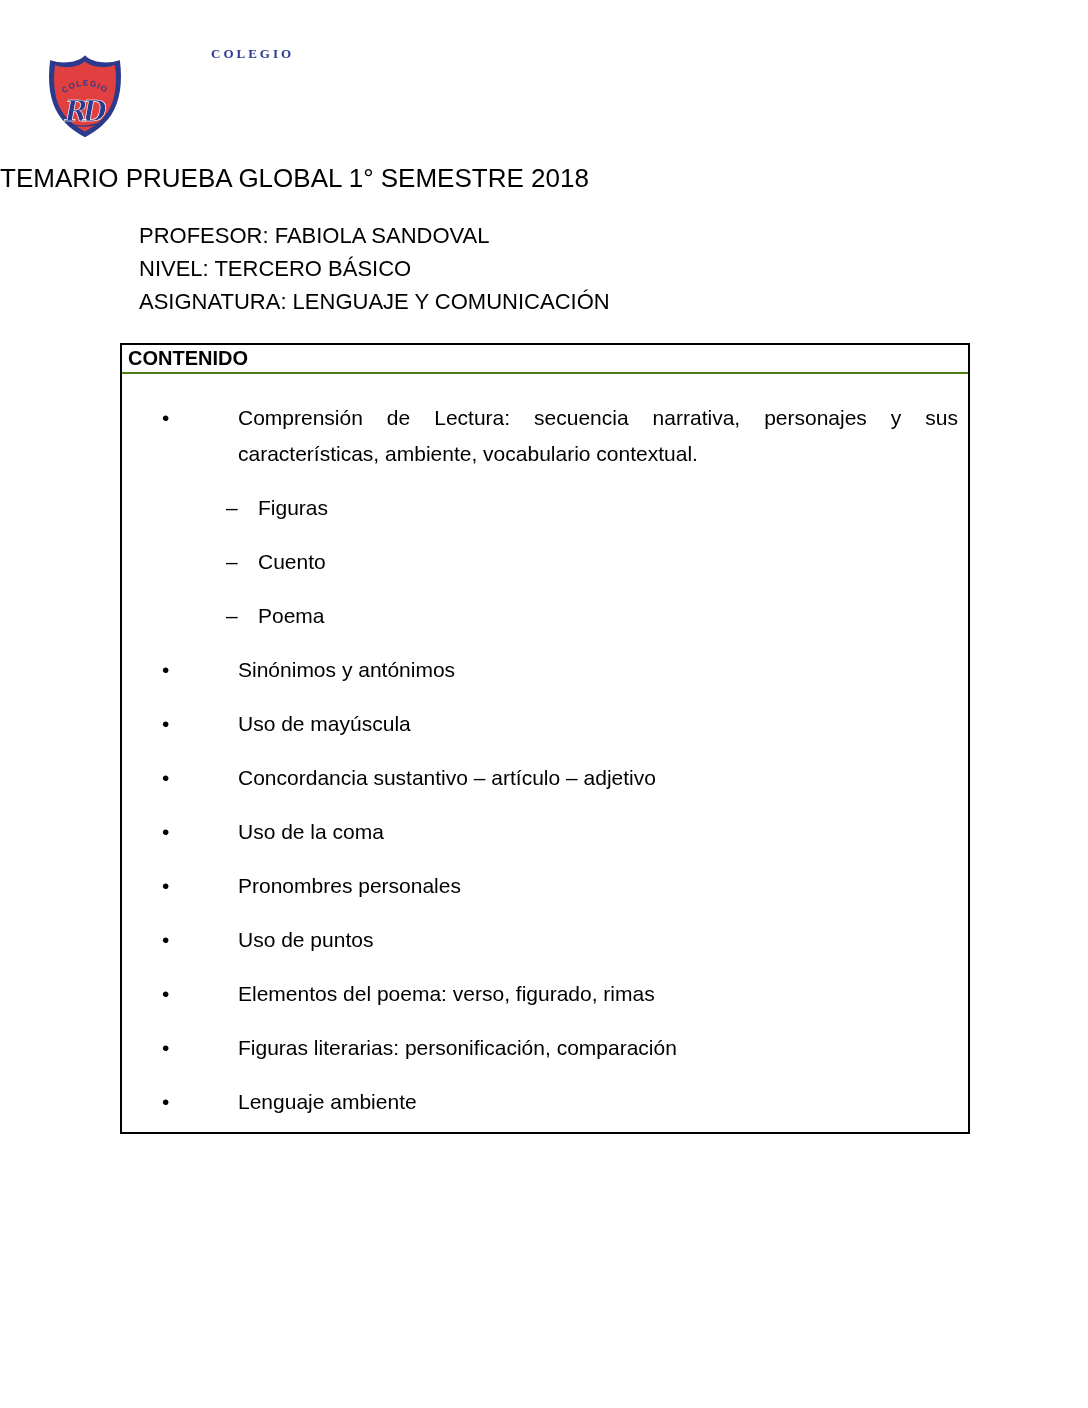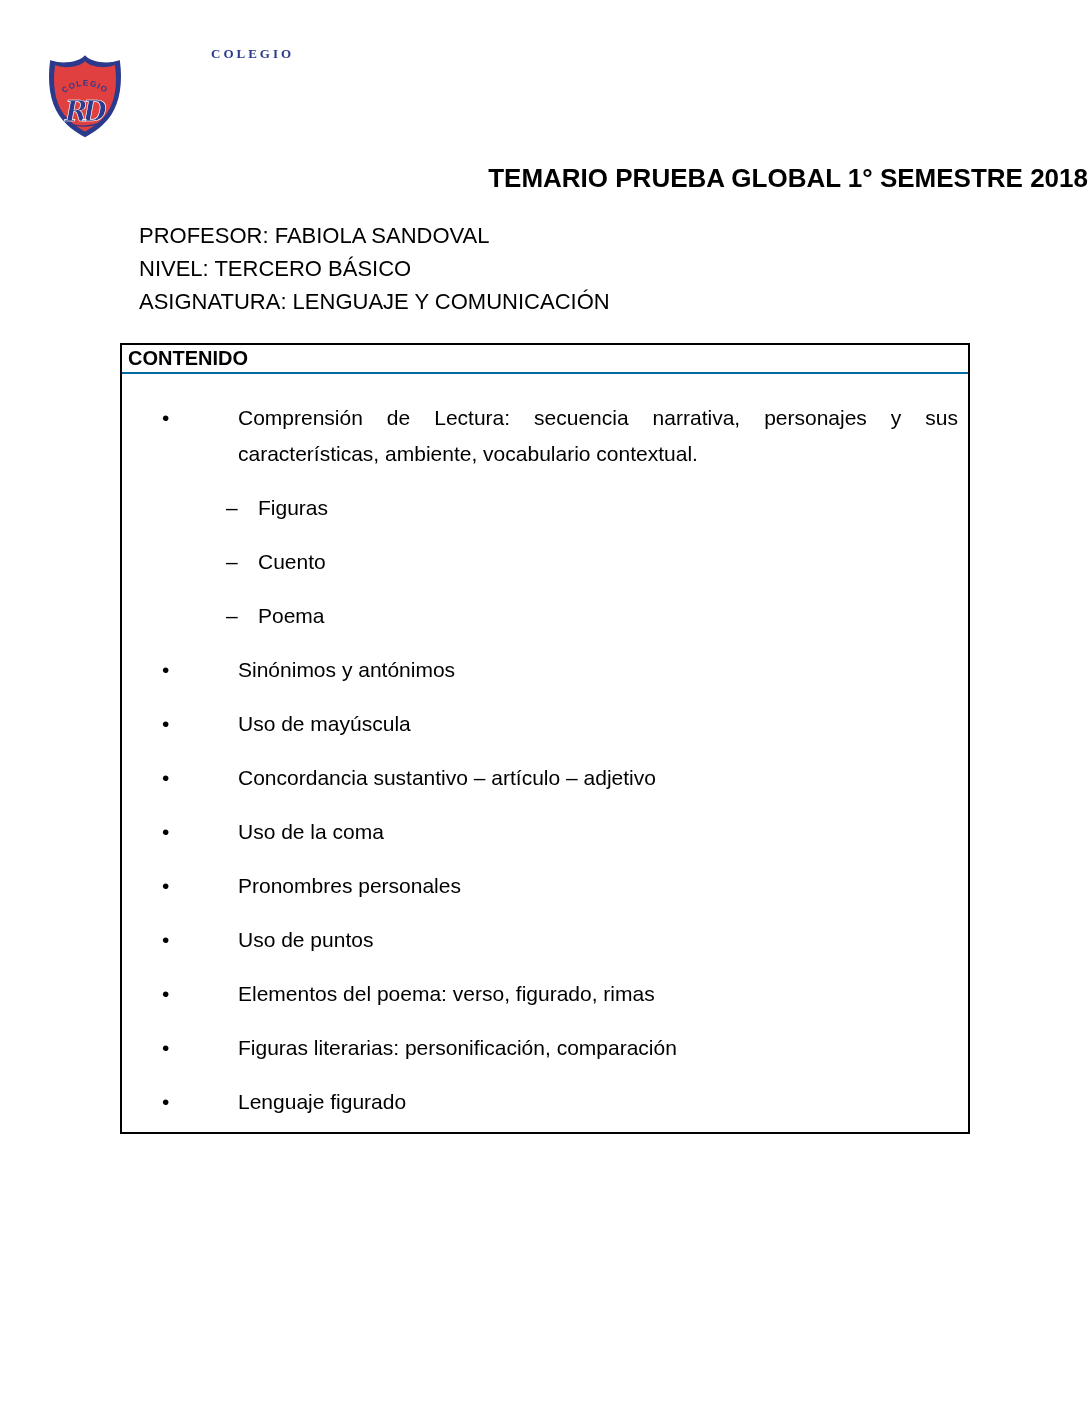--- a/index.html
+++ b/index.html
@@ -30,33 +30,33 @@
   }
   .name1 { font-size:42px; font-weight:700; line-height:1; }
   .name2 { font-size:46px; font-weight:700; line-height:1; margin:-15px 0 0 48px; }
   .name3 {
     font-family:"Liberation Serif", serif; font-style:normal; font-weight:700;
     font-size:13px; letter-spacing:3px; margin:-3px 0 0 100px; line-height:1;
   }
 
   
   .title {
-    position:absolute; left:0; right:0; top:163px; text-align:right;
-    font-size:26px; font-weight:700; letter-spacing:0;
+    position:absolute; left:0; right:0; top:163px; text-align:left;
+    font-size:26px; font-weight:400; letter-spacing:0;
   }
   .info { position:absolute; left:128px; top:219px; font-size:22px; line-height:33px;margin-left:11px; }
   .info div { white-space:nowrap; }
 
   
   .content-table {
     position:absolute; left:120px; top:343px; width:850px;
     border:2px solid #000; box-sizing:border-box; background:#fff;
   }
   .table-header {
-    border-bottom:2px solid #0369a1; font-weight:700; font-size:20px;
+    border-bottom:2px solid #4d7c0f; font-weight:700; font-size:20px;
     padding:1px 6px 2px 6px; line-height:24px;
   }
   .table-body { padding:26px 10px 12px 40px; }
   .item { display:flex; font-size:21px; line-height:36px; margin-bottom:18px; }
   .item:last-child { margin-bottom:0; }
   .marker { flex:0 0 32px; }
   .l2 { margin-left:64px; }
   .item .text { flex:1; }
   .l1 .text { text-align:justify; text-align-last:left;margin-left:44px; }
 </style>
@@ -138,19 +138,19 @@
       <div class="item l1">
         <span class="marker">•</span>
         <span class="text">Elementos del poema: verso, figurado, rimas</span>
       </div>
       <div class="item l1">
         <span class="marker">•</span>
         <span class="text">Figuras literarias: personificación, comparación</span>
       </div>
       <div class="item l1">
         <span class="marker">•</span>
-        <span class="text">Lenguaje figurado</span>
+        <span class="text">Lenguaje ambiente</span>
       </div>
 
     </div>
   </div>
 
 </div>
 
 </body></html>

